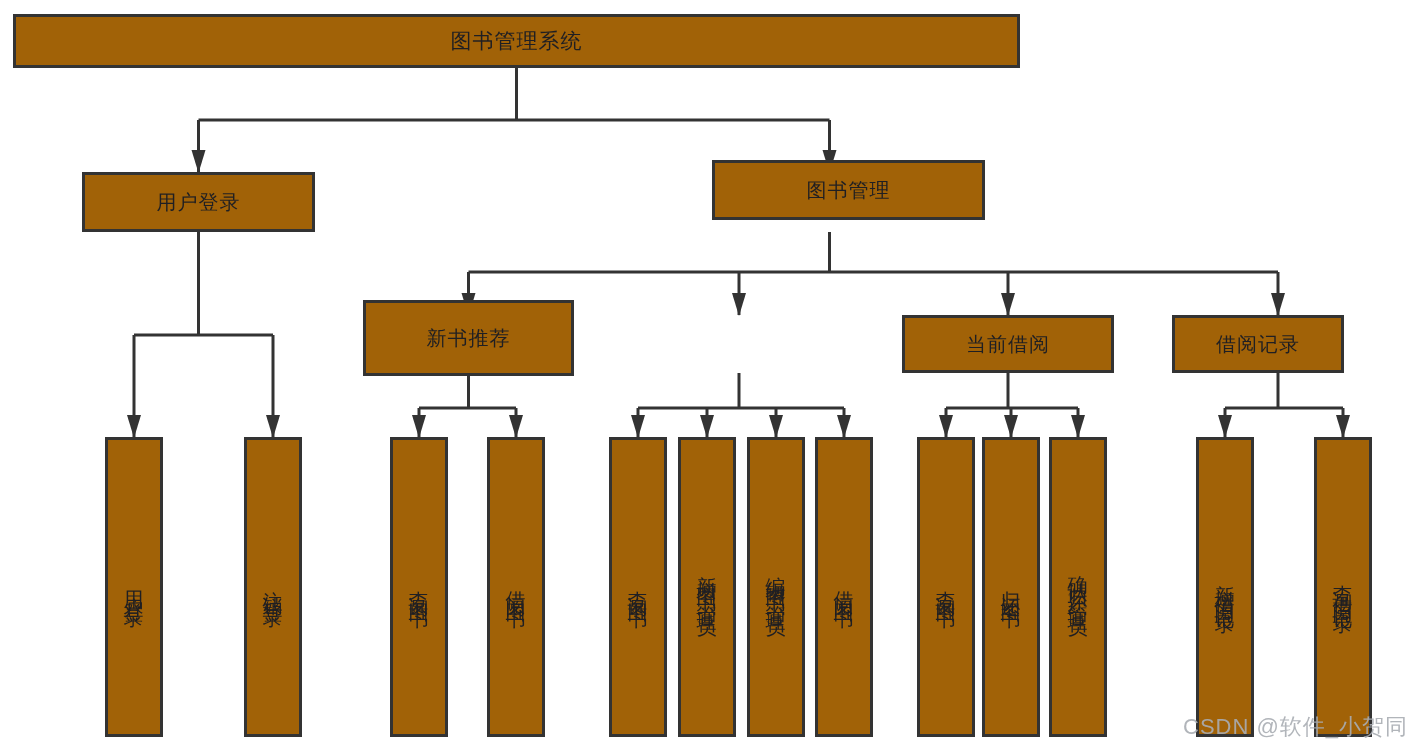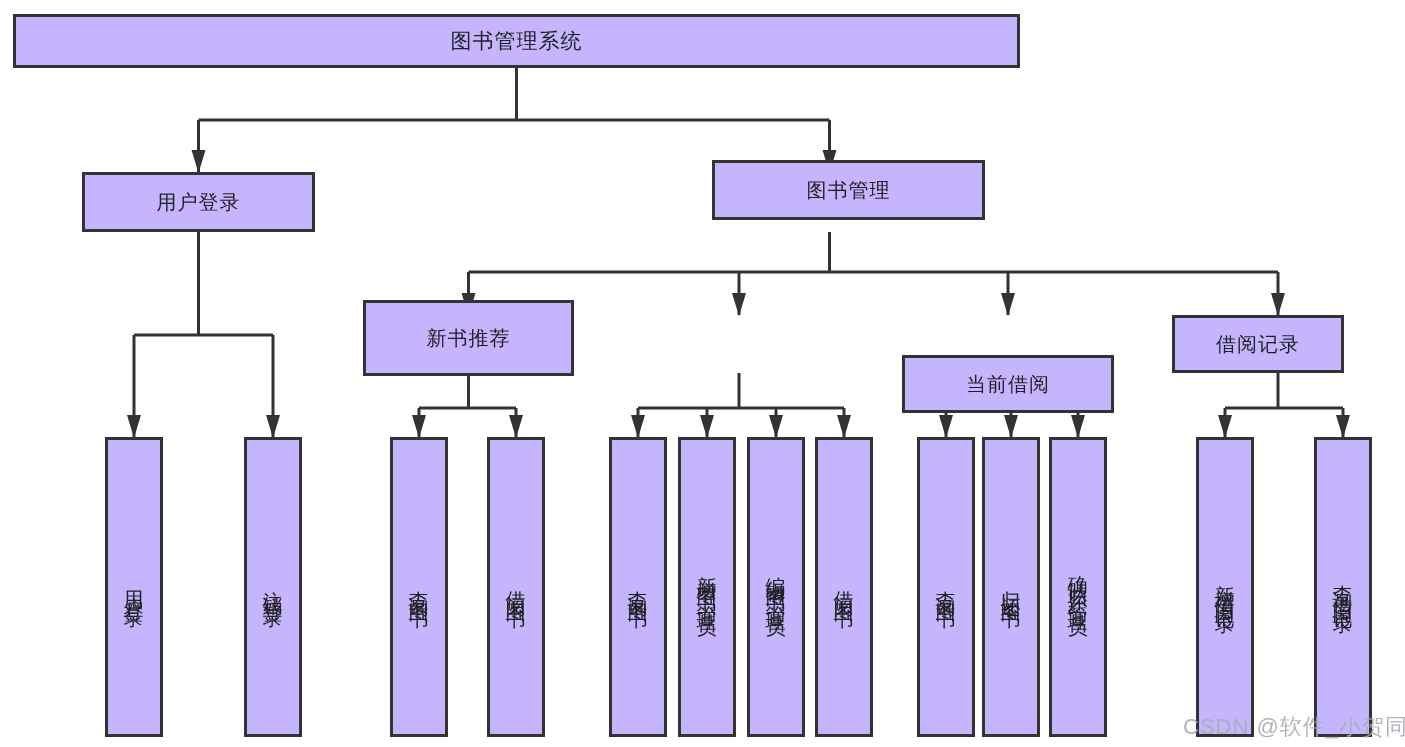--- a/index.html
+++ b/index.html
@@ -19,21 +19,21 @@
   .ln {
     stroke: var(--line, #333);
     stroke-width: 3;
     fill: none;
   }
   .ah { fill: var(--line, #333); }
   .box {
     position: absolute;
     box-sizing: border-box;
     border: 3px solid var(--line, #333);
-    background: #c4b5fd;
+    background: #a16207;
     display: flex;
     align-items: center;
     justify-content: center;
     color: var(--text, #1f1f23);
     font-size: 20px;
     text-align: right;
     line-height: 1.2;
   }
   .hbox { letter-spacing: 1px; }
   .root-box { font-size: 21px; }
@@ -106,21 +106,21 @@
     <path class="ln" d="M1225 408 V437" marker-end="url(#arw)"></path>
     <path class="ln" d="M1343 408 V437" marker-end="url(#arw)"></path>
   </svg>
 
   <div class="box hbox root-box" style="left:13px; top:14px; width:1007px; height:54px;">图书管理系统</div>
 
   <div class="box hbox" style="left:82px; top:172px; width:233px; height:60px;">用户登录</div>
   <div class="box hbox" style="left:712px; top:160px; width:273px; height:60px;">图书管理</div>
 
   <div class="box hbox" style="left:363px; top:300px; width:211px; height:76px;">新书推荐</div>
-  <div class="box hbox" style="left:902px; top:315px; width:212px; height:58px;margin-top:40px;">当前借阅</div>
+  <div class="box hbox" style="left:902px; top:315px; width:212px; height:58px;">当前借阅</div>
   <div class="box hbox" style="left:1172px; top:315px; width:172px; height:58px;">借阅记录</div>
 
   <div class="box vbox" style="left:105px; top:437px; width:58px; height:300px;">用户登录</div>
   <div class="box vbox" style="left:244px; top:437px; width:58px; height:300px;">注销登录</div>
 
   <div class="box vbox" style="left:390px; top:437px; width:58px; height:300px;">查询图书</div>
   <div class="box vbox" style="left:487px; top:437px; width:58px; height:300px;">借阅图书</div>
 
   <div class="box vbox" style="left:609px; top:437px; width:58px; height:300px;">查询图书</div>
   <div class="box vbox" style="left:678px; top:437px; width:58px; height:300px;">新增图书（管理员）</div>

